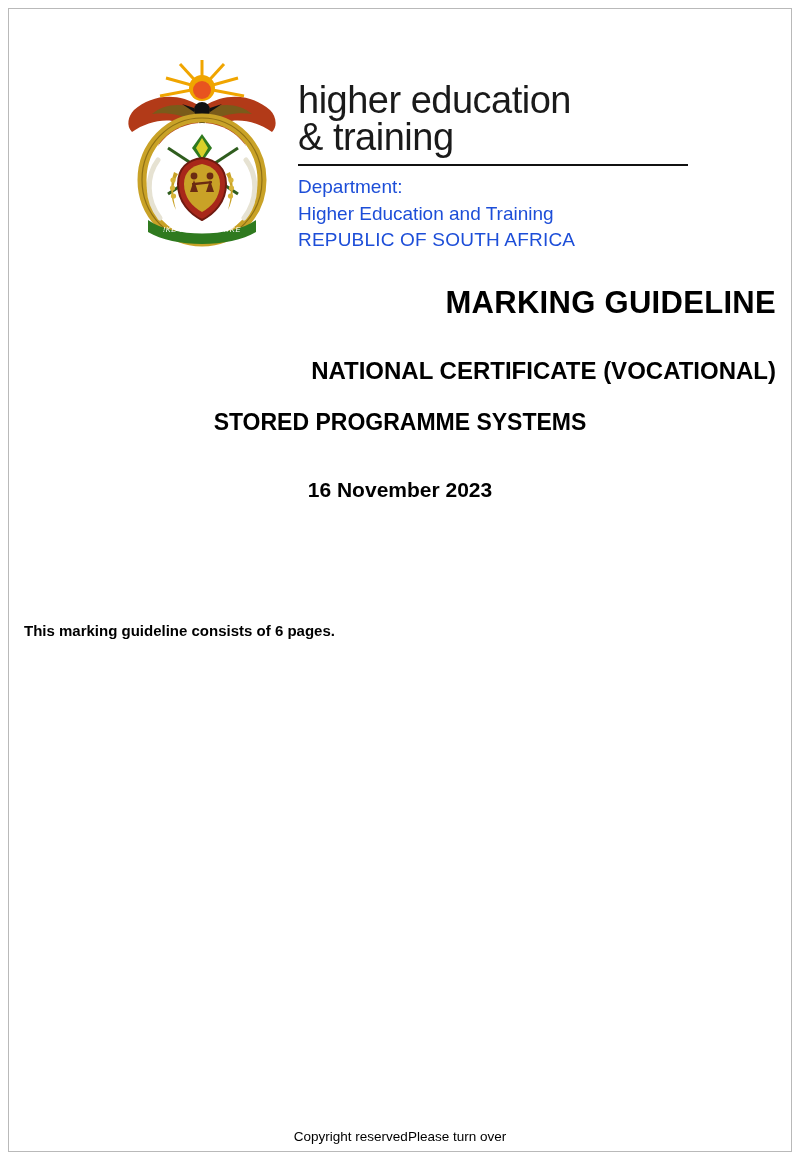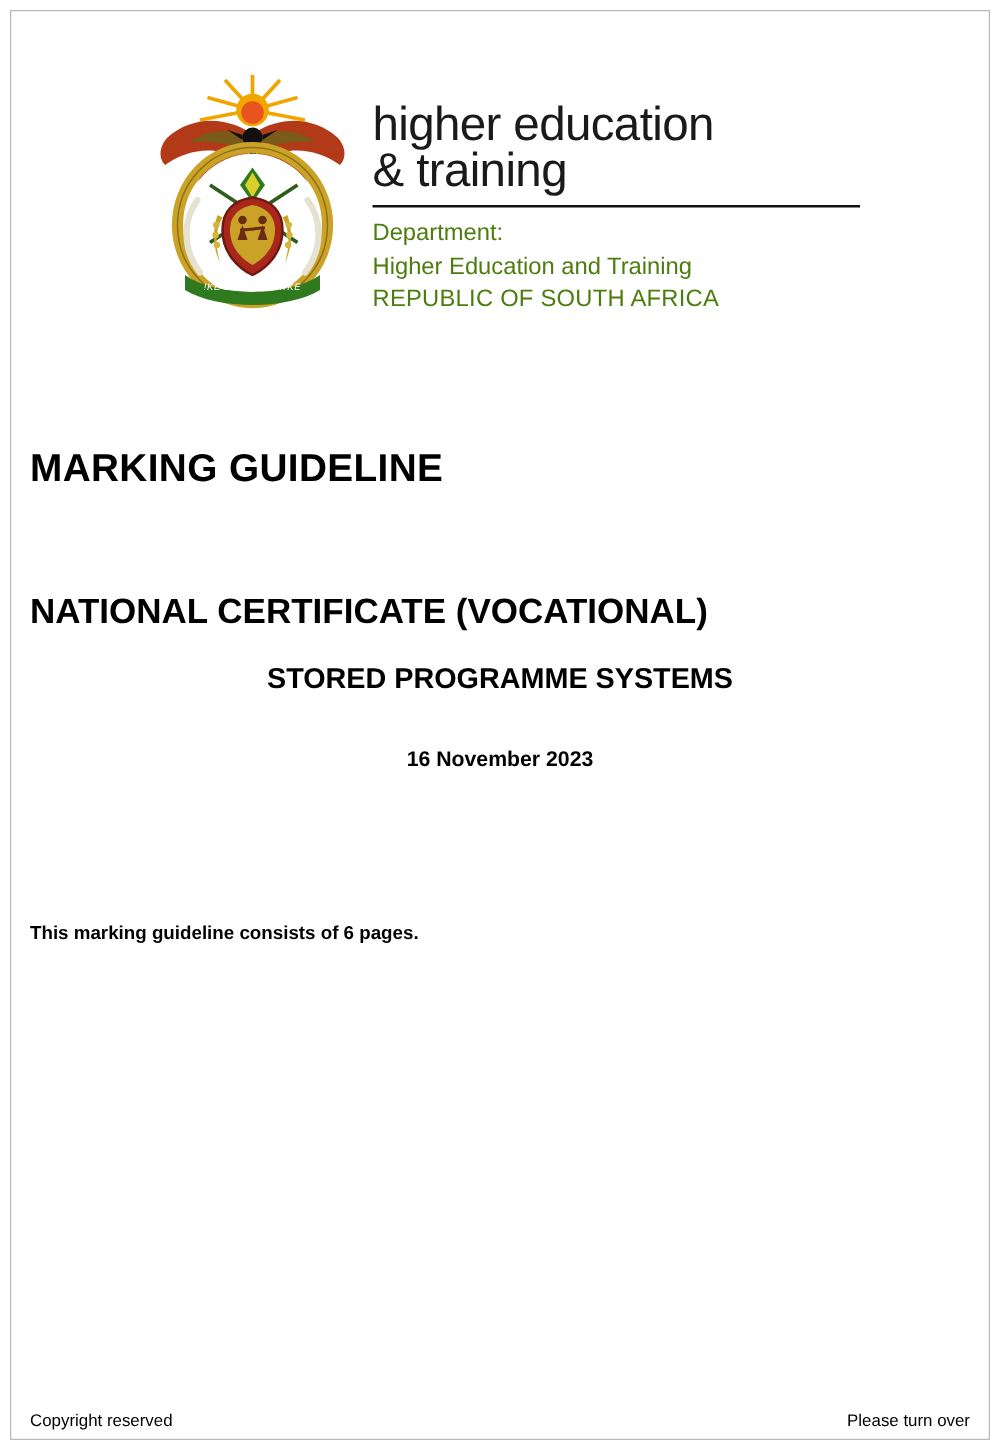--- a/index.html
+++ b/index.html
@@ -66,74 +66,74 @@
     font-weight: 400;
   }
   .dept-rule {
     border-bottom: 2px solid #111;
     margin: 8px 0 8px 0;
     width: 100%;
   }
   .dept-line {
     font-size: 19px;
     line-height: 1.38;
-    color: #4d7c0f;
+    color: #1d4ed8;
   }
   .dept-line.bold {
     font-weight: 400;
     letter-spacing: 0.2px;
   }
 
   
   .doc-title {
-    text-align: left;
+    text-align: right;
     font-size: 31px;
     font-weight: 700;
-    margin-top: 104px;
+    margin-top: 32px;
     letter-spacing: 0.3px;
   }
   .cert-line {
-    text-align: left;
-    font-size: 28px;
-    font-weight: 700;
-    margin-top: 80px;
+    text-align: right;
+    font-size: 24px;
+    font-weight: 700;
+    margin-top: 36px;
   }
   .subject-line {
     text-align: center;
     font-size: 23px;
     font-weight: 700;
     margin-top: 24px;
   }
   .level-line {
     text-align: center;
     font-size: 19px;
     font-weight: 700;
     margin-top: 4px;
   }
   .date-line {
     text-align: center;
-    font-size: 17px;
+    font-size: 21px;
     font-weight: 700;
     margin-top: 42px;
   }
   .pages-note {
     text-align: left;
     font-size: 15px;
     font-weight: 700;
     margin-top: 120px;
   }
 
   
   .footer {
     position: absolute;
     left: 24px;
     right: 24px;
     bottom: 16px;
     display: flex;
-    justify-content: space-between;
+    justify-content: center;
     font-size: 13.5px;
   }
 
   
   .coat svg { display: block; }
 </style>
 </head>
 <body>
 
 <div class="page">

